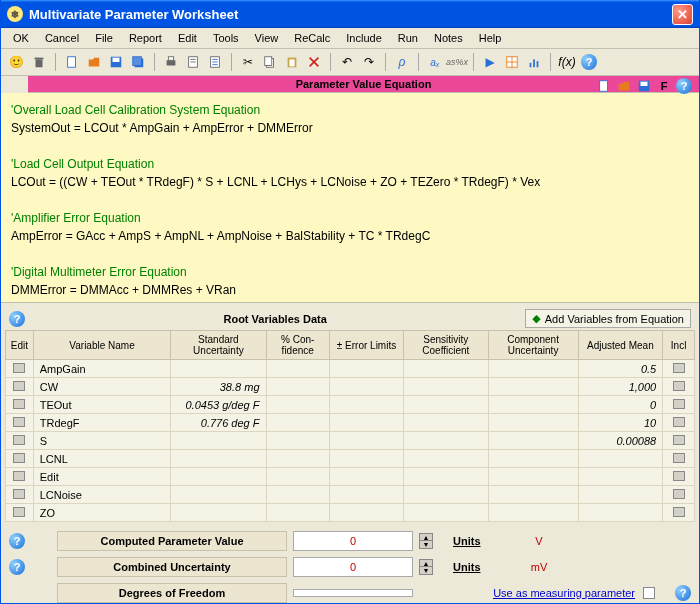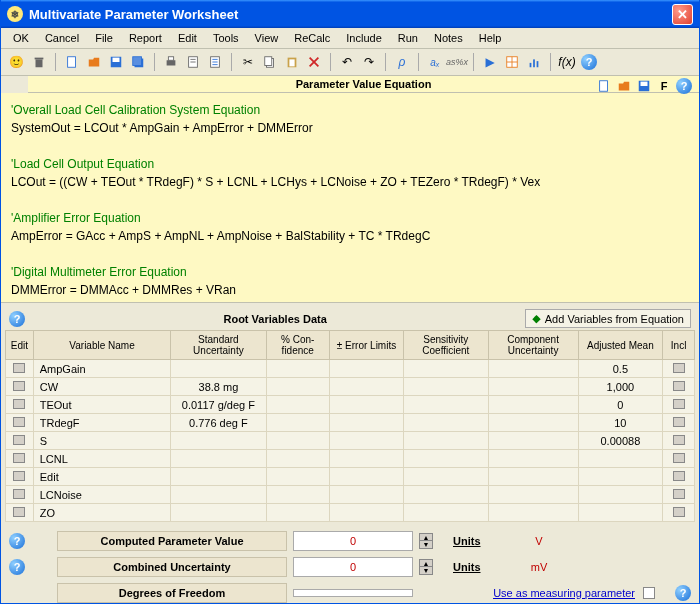--- a/index.html
+++ b/index.html
@@ -67,21 +67,21 @@
     border: 1px solid transparent;
     cursor: pointer;
     font-size: 12px;
   }
   .tb-sep {
     width: 1px; height: 18px;
     background: #aaa;
     margin: 0 4px;
   }
   .section-title {
-    background: #fef9c3;
+    background: #ec4899;
     text-align: center;
     font-weight: bold;
     padding: 2px 18px;
     border-bottom: 1px solid #c0c0b0;
     position: relative;
     margin-left: 27px;
   }
   .right-icons {
     position: absolute;
     right: 6px;
@@ -142,21 +142,21 @@
     text-align: center;
     font-size: 10px;
   }
   table.vars td {
     border: 1px solid #dcd6bf;
     padding: 2px 6px;
     height: 18px;
     text-align: left;
     white-space: nowrap;
   }
-  table.vars td.num { text-align: center; }
+  table.vars td.num { text-align: right; font-style: italic; }
   table.vars td.edit-cell { width: 22px; text-align: center; }
   .edit-box {
     width: 12px; height: 10px;
     background: #d4d0c8;
     border: 1px solid #888;
     display: inline-block;
   }
   .incl-box {
     width: 12px; height: 10px;
     background: #d4d0c8;
@@ -419,21 +419,21 @@
           <td></td>
           <td></td>
           <td></td>
           <td></td>
           <td class="num">1,000</td>
           <td class="edit-cell"><span class="incl-box"></span></td>
         </tr>
         <tr>
           <td class="edit-cell"><span class="edit-box"></span></td>
           <td>TEOut</td>
-          <td class="num">0.0117 g/deg F</td>
+          <td class="num">0.0453 g/deg F</td>
           <td></td>
           <td></td>
           <td></td>
           <td></td>
           <td class="num">0</td>
           <td class="edit-cell"><span class="incl-box"></span></td>
         </tr>
         <tr>
           <td class="edit-cell"><span class="edit-box"></span></td>
           <td>TRdegF</td>

